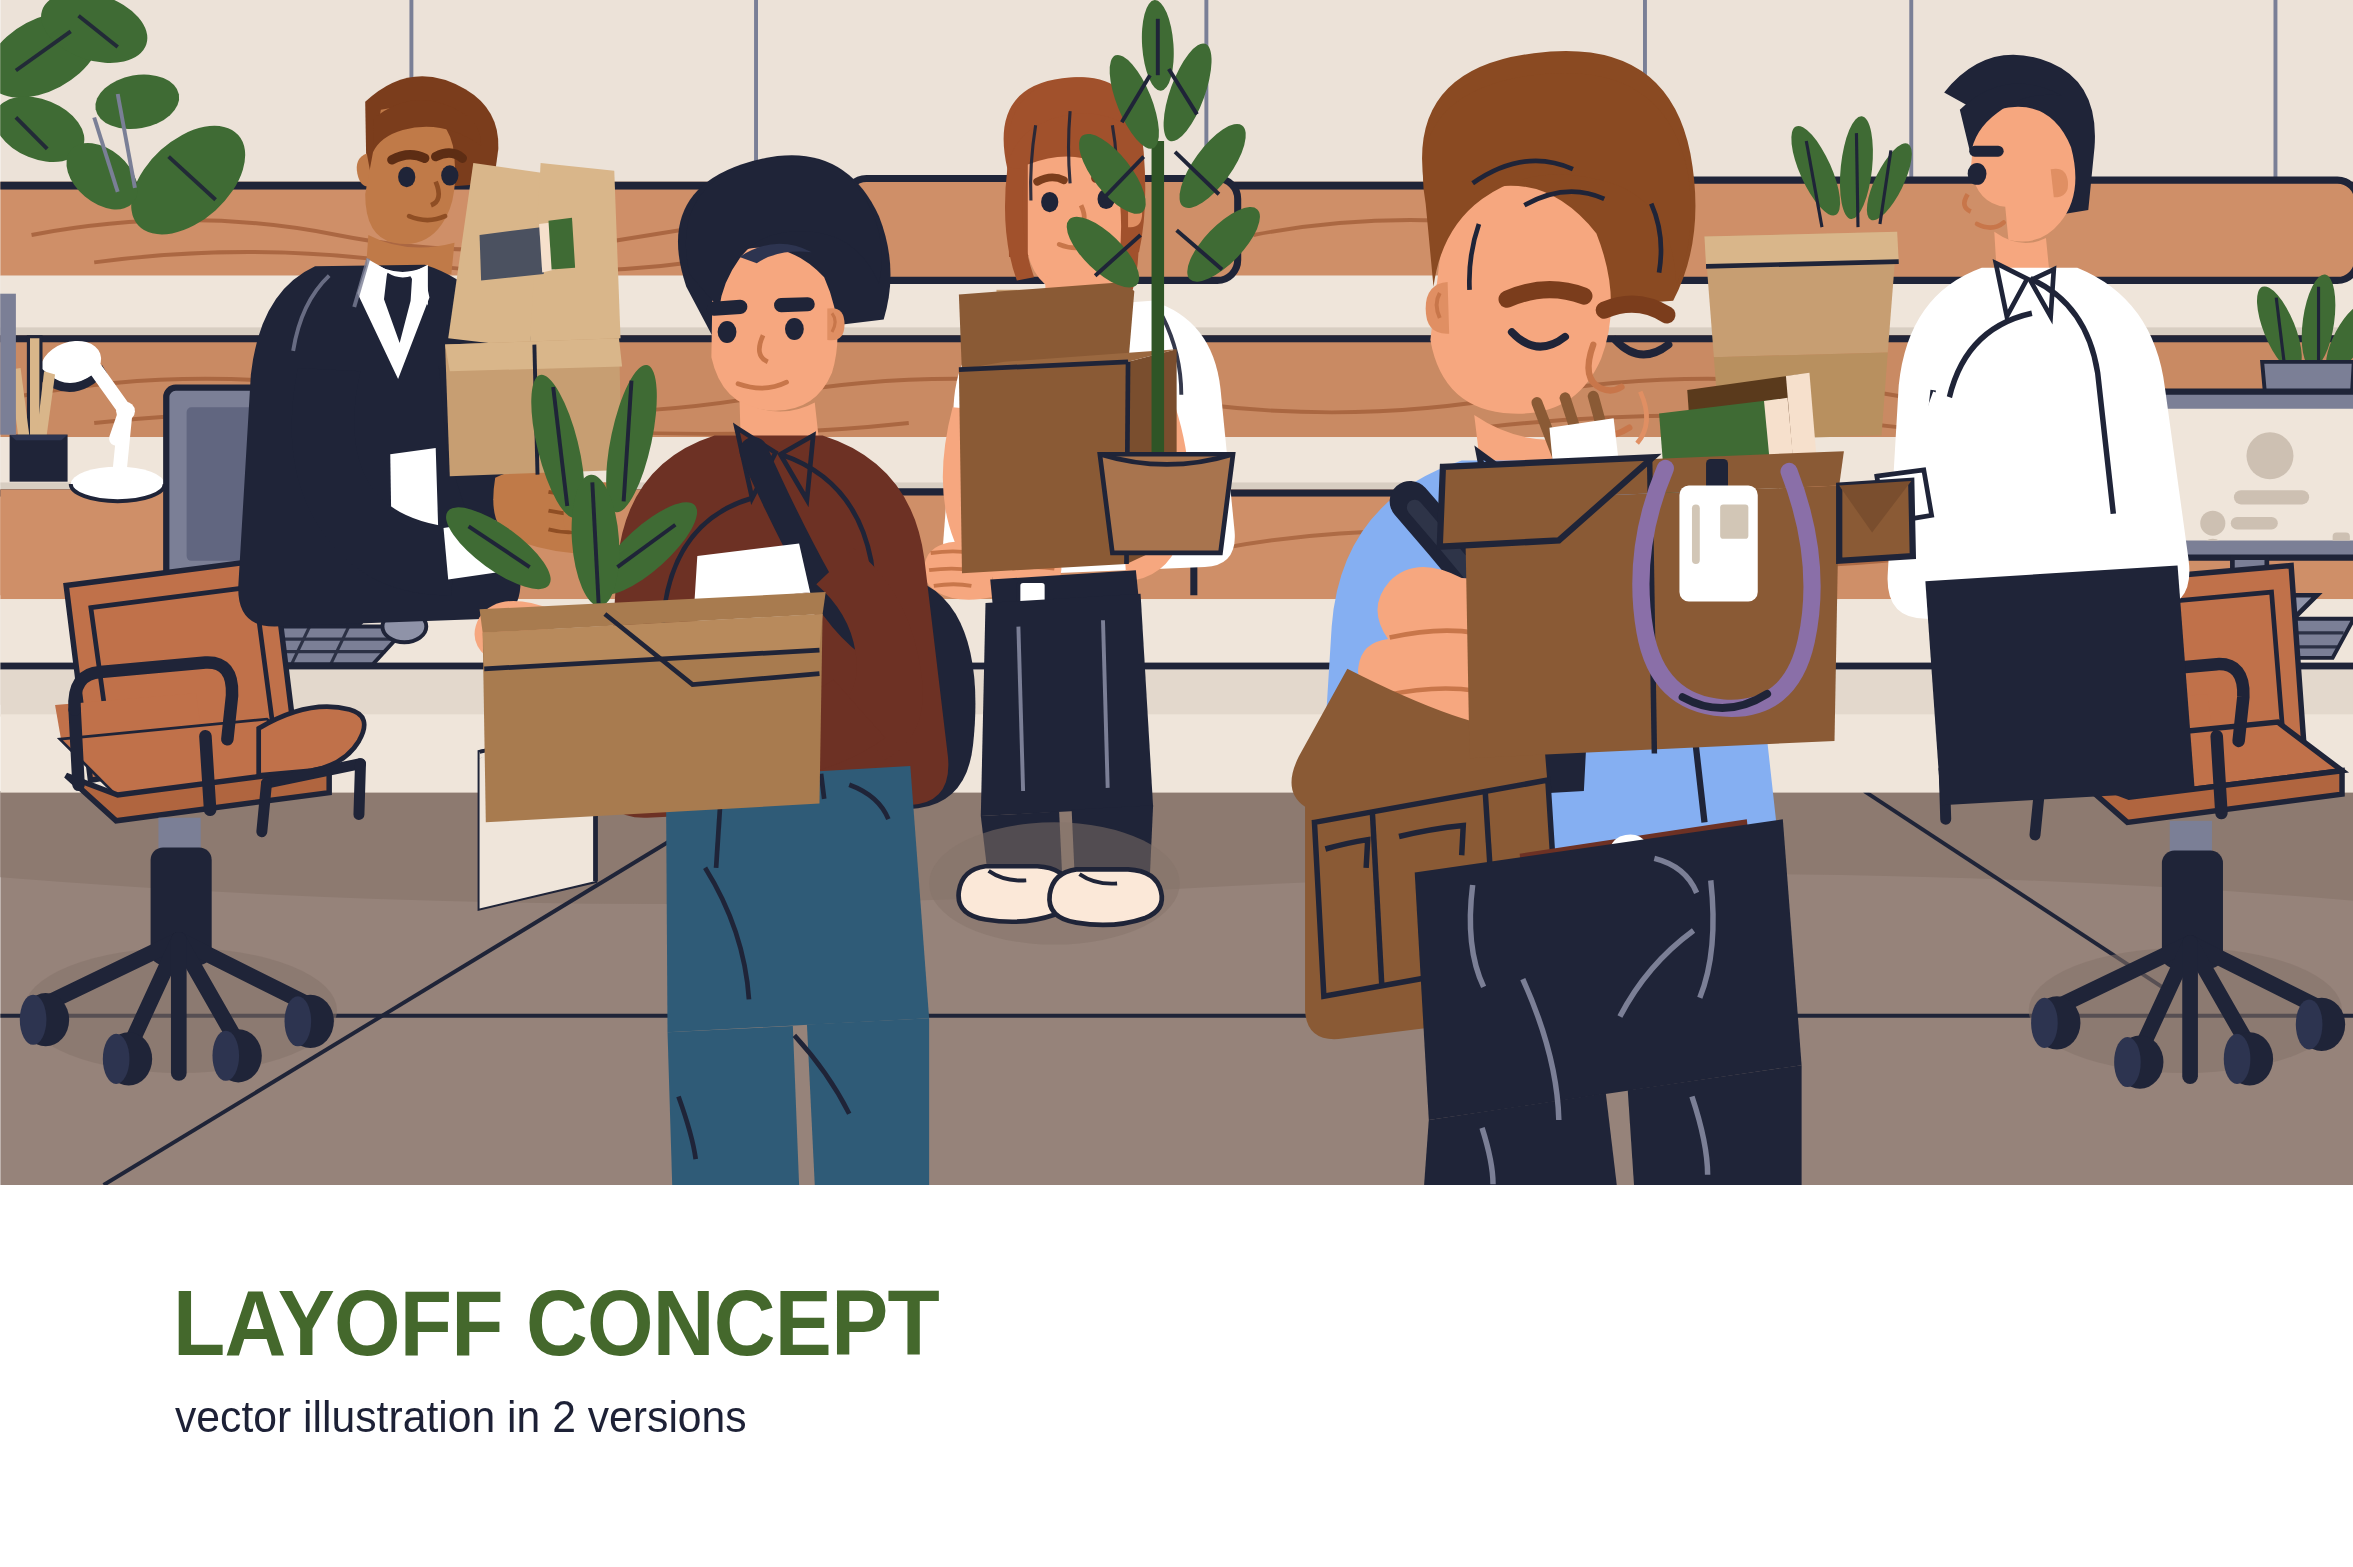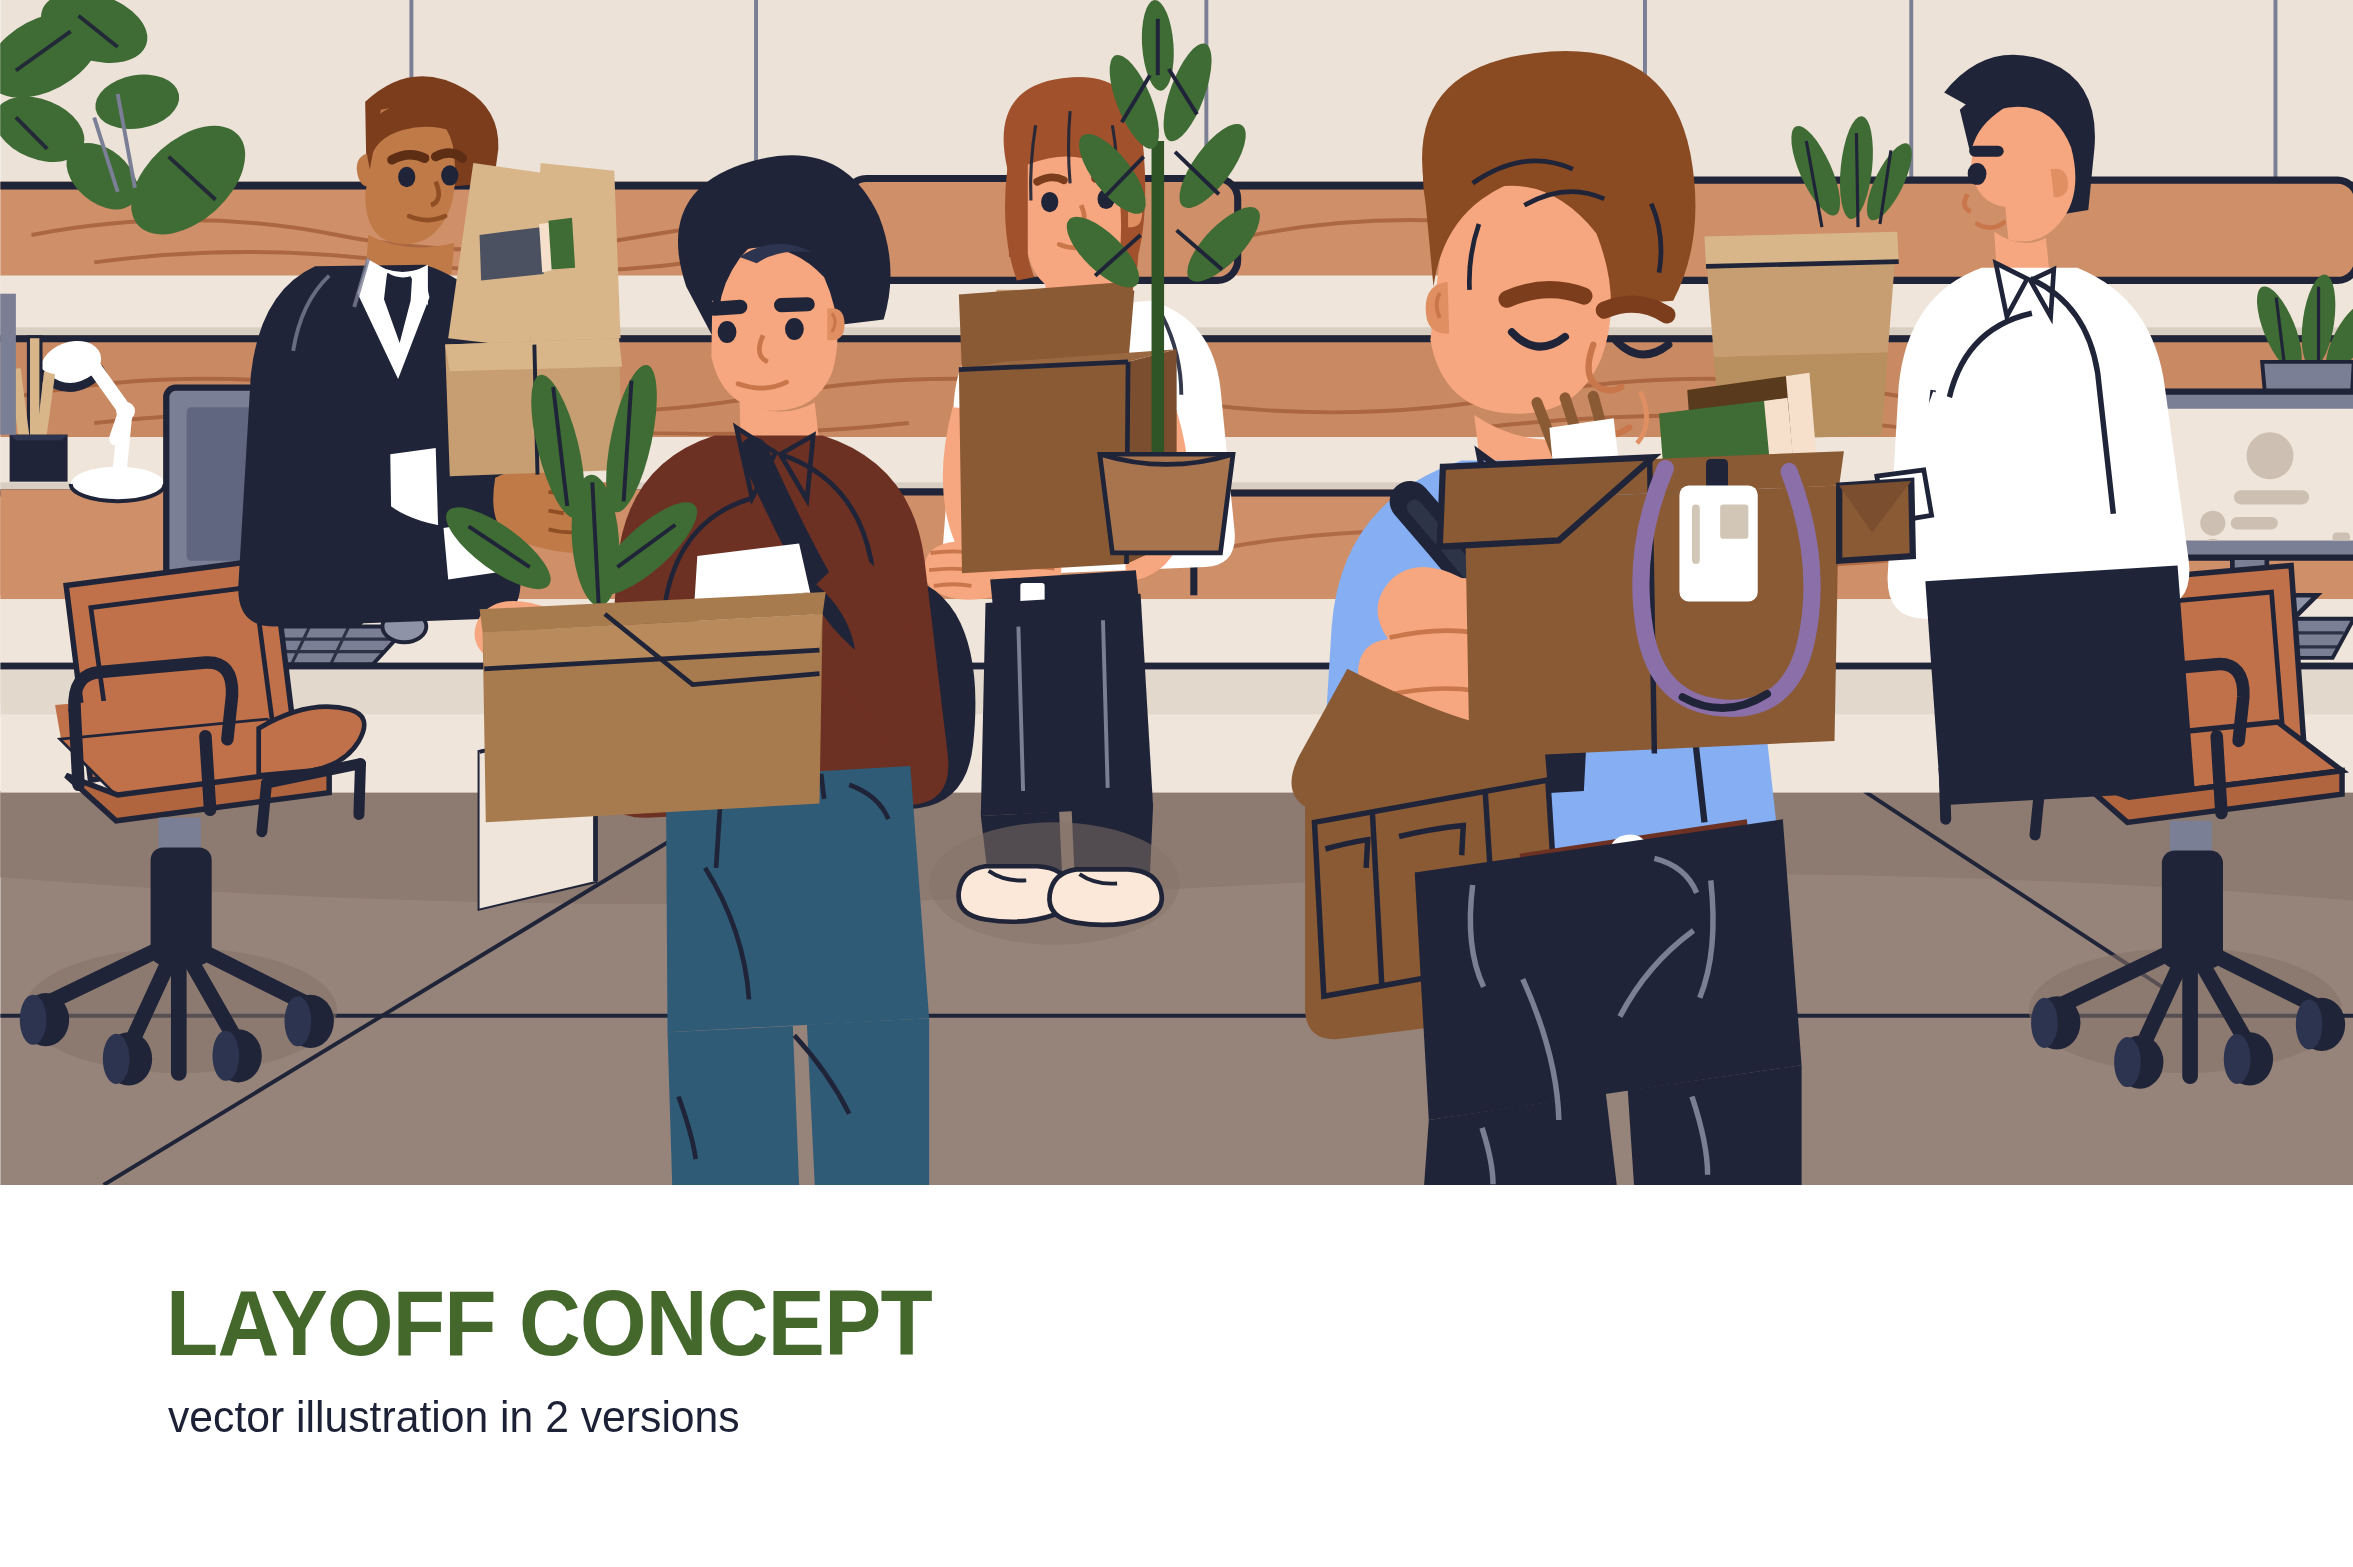--- a/index.html
+++ b/index.html
@@ -1,20 +1,20 @@
 <!DOCTYPE html>
 <html style="font-size:12.5px"><head>
 <meta charset="utf-8">
 <style>
   html,body{margin:0;padding:0;background:#ffffff;}
   body{width:2354px;height:1567px;font-family:"Liberation Sans",sans-serif;overflow:hidden;}
   #stage{position:relative;width:2354px;height:1567px;background:#ffffff;}
   #illo-wrap{position:absolute;left:0;top:0;width:2354px;height:1185px;overflow:hidden;}
   #illo{display:block;width:2354px;height:1185px;}
-  #caption{position:absolute;left:0;top:1185px;width:2144px;height:382px;background:#ffffff;text-decoration:underline;}
+  #caption{position:absolute;left:7px;top:1185px;width:2144px;height:382px;background:#ffffff;text-decoration:underline;}
   #title{
     position:absolute;left:166px;top:92px;
     font-family:"Liberation Sans",sans-serif;
     font-weight:700;font-size:92px;letter-spacing:-0.8px;
     color:#44682c;line-height:1;white-space:nowrap;
     transform:scaleX(0.93);transform-origin:left top;
   }
   #subtitle{
     position:absolute;left:168px;top:210px;
     font-family:"Liberation Sans",sans-serif;

